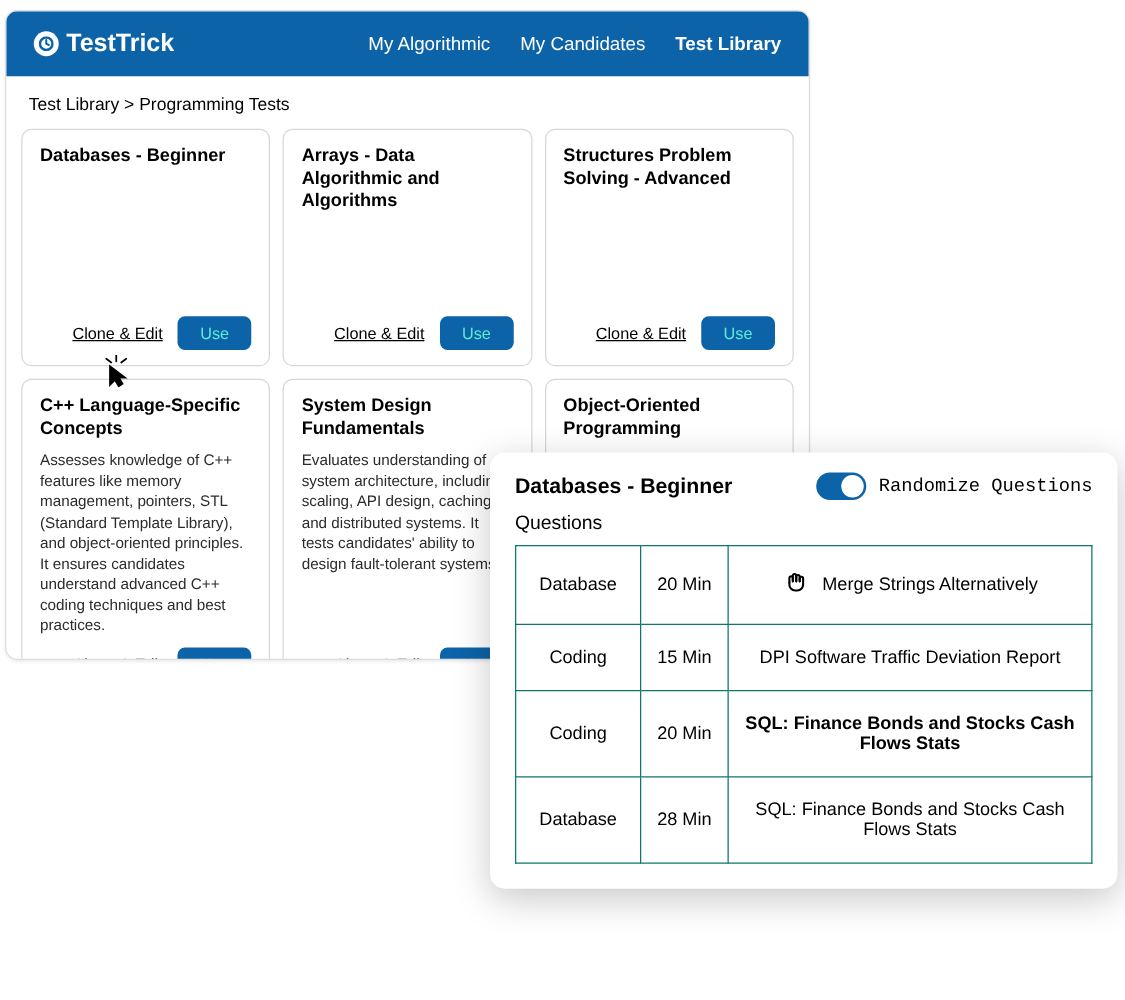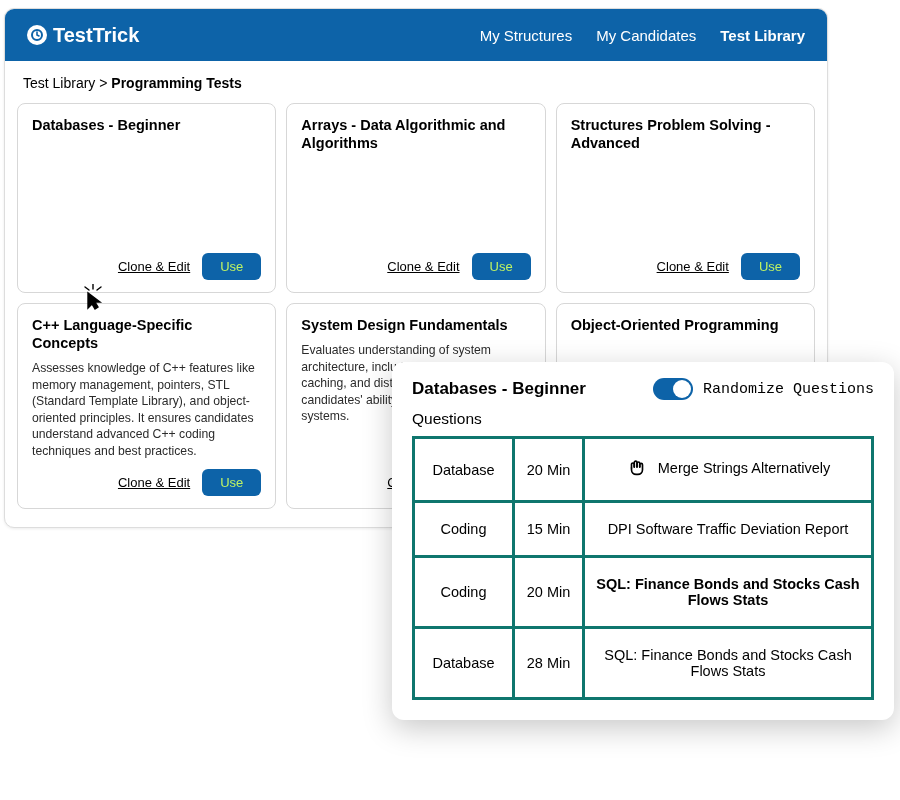--- a/index.html
+++ b/index.html
@@ -1,21 +1,21 @@
 <!DOCTYPE html>
 <html><head>
 <meta charset="utf-8">
 <style>
   * { box-sizing: border-box; margin: 0; padding: 0; }
   body { font-family: -apple-system, BlinkMacSystemFont, "Segoe UI", Arial, sans-serif; background: #fff; width: 900px; height: 800px; position: relative; overflow: hidden; }
 
   .main-window {
     position: absolute;
     top: 8px; left: 4px;
-    width: 824px; height: 520px;
+    width: 644px; height: 520px;
     border: 1px solid #ddd;
     border-radius: 10px;
     overflow: hidden;
     background: #fff;
     box-shadow: 0 1px 3px rgba(0,0,0,0.08);
   }
   .header {
     background: #0d63a8;
     height: 52px;
     display: flex;
@@ -28,36 +28,36 @@
     width: 20px; height: 20px; border-radius: 50%;
     background: #fff; display:flex; align-items:center; justify-content:center;
     color:#0d63a8;
   }
   .nav { margin-left: auto; display: flex; gap: 24px; font-size: 15px; }
   .nav a { color: #fff; text-decoration: none; cursor: pointer; }
   .nav a.active { font-weight: 700; }
 
   .breadcrumb { padding: 14px 18px 6px; font-size: 14px; }
   .breadcrumb .crumb { }
-  .breadcrumb .current { font-weight: 700; }
+  .breadcrumb .current { font-weight: 400; }
 
   .cards { padding: 6px 12px 16px; display: grid; grid-template-columns: repeat(3, 1fr); gap: 10px; }
   .card {
     border: 1px solid #d7d7d7;
     border-radius: 8px;
     padding: 12px 14px 12px;
     display: flex; flex-direction: column;
     min-height: 190px;
   }
   .card-title { font-weight: 700; font-size: 14.5px; margin-bottom: 8px; line-height: 1.25; }
   .card-desc { font-size: 12.2px; color: #2b2b2b; line-height: 1.35; }
   .card-actions { margin-top: auto; display: flex; justify-content: flex-end; align-items: center; gap: 12px; padding-top: 10px; }
   .clone-link { font-size: 13px; text-decoration: underline; cursor: pointer; color: #000; }
   .use-btn {
-    background: #0d63a8; color: #bef264; border: none; border-radius: 6px;
+    background: #0d63a8; color: #5eead4; border: none; border-radius: 6px;
     padding: 6px 18px; font-size: 13px; cursor: pointer;
   }
 
   .cursor-deco {
     position: absolute; left: 80px; top: 284px; pointer-events:none;
   }
 
   
   .panel {
     position: absolute;
@@ -75,21 +75,21 @@
     width: 40px; height: 22px; background: #0d63a8; border-radius: 11px; position: relative; cursor: pointer;
   }
   .toggle-knob {
     position: absolute; right: 2px; top: 2px; width: 18px; height: 18px; background: #fff; border-radius: 50%;
   }
   .toggle-label { font-size: 15px; }
   .questions-label { font-size: 15.5px; margin: 10px 0 8px; }
 
   .qtable { width: 100%; border-collapse: collapse; }
   .qtable td {
-    border: 3px solid #0f766e;
+    border: 1px solid #0f766e;
     padding: 18px 10px;
     text-align: center;
     font-size: 14.5px;
     vertical-align: middle;
   }
   .qtable td.cat { width: 100px; }
   .qtable td.dur { width: 70px; }
   .qtable td.name { }
   .qtable tr.bold td.name { font-weight: 700; }
   .grab-icon { display:inline-block; margin-right:6px; vertical-align:middle; }
@@ -103,21 +103,21 @@
     <div class="logo">
       <span class="logo-mark">
         <svg width="12" height="12" viewBox="0 0 12 12">
             <circle cx="6" cy="6" r="5" fill="none" stroke="#0d63a8" stroke-width="2"></circle>
             <path d="M6 3v3l2 1" stroke="#0d63a8" stroke-width="1.6" fill="none" stroke-linecap="round"></path>
           </svg>
       </span>
       <span>TestTrick</span>
     </div>
     <div class="nav">
-      <a>My Structures</a>
+      <a>My Algorithmic</a>
       <a>My Candidates</a>
       <a class="active">Test Library</a>
     </div>
   </div>
 
   <div class="breadcrumb">
     <span class="crumb">Test Library</span>
     <span>&gt;</span>
     <span class="current">Programming Tests</span>
   </div>

